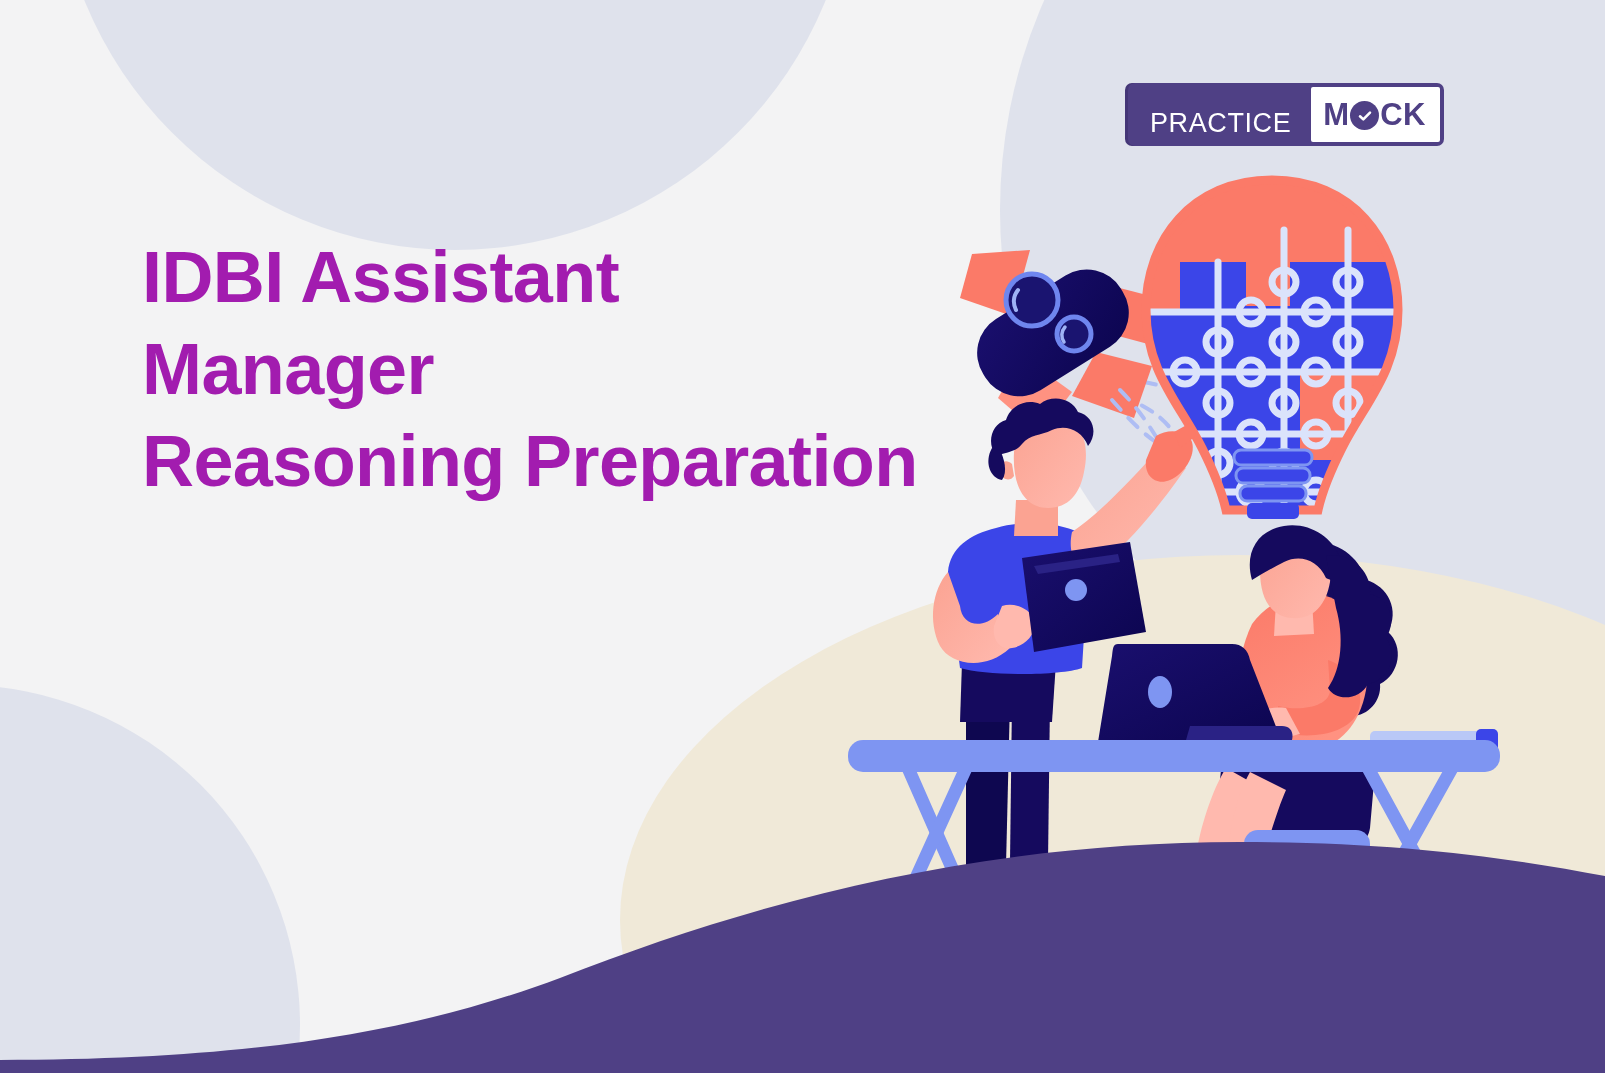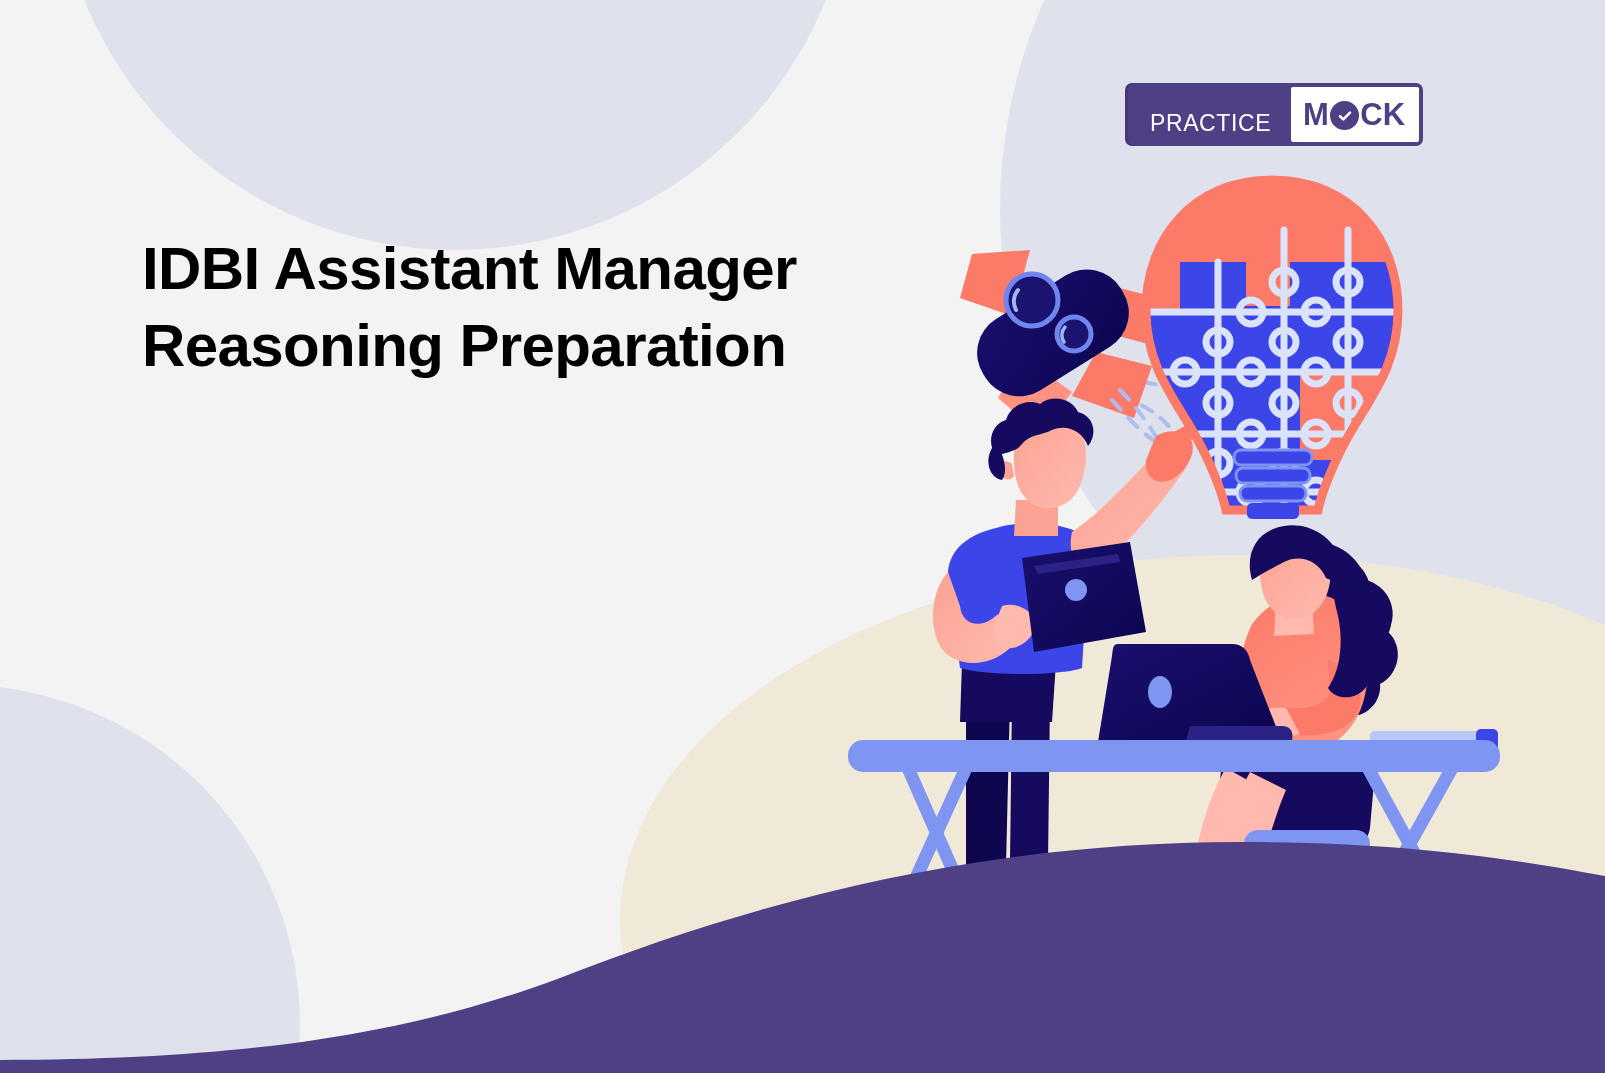--- a/index.html
+++ b/index.html
@@ -10,38 +10,38 @@
   }
   .banner{
     position:relative;width:1605px;height:1073px;overflow:hidden;
     background:#f3f3f4;
   }
   .svg-layer{position:absolute;top:0;left:0;}
 
   
   .headline{
     position:absolute;left:142px;top:231px;width:780px;
-    font-size:60px;font-weight:bold;line-height:1.28;
+    font-size:72px;font-weight:bold;line-height:1.28;
     letter-spacing:-0.6px;
-    color:#000000;
+    color:#a21caf;
     white-space:pre-line;
   }
 
   
   .logo{
     position:absolute;left:1128px;top:83px;
     height:63px;display:flex;align-items:stretch;
     border-radius:7px;overflow:hidden;
     background:#4f4085;
     box-shadow:-3px 0 0 0 #443677;
   }
   .logo-left{
     display:flex;align-items:center;justify-content:center;
     padding:8px 20px 0 22px;
-    color:#ffffff;font-size:23px;font-weight:500;letter-spacing:0.6px;margin-top:9px;
+    color:#ffffff;font-size:27px;font-weight:500;letter-spacing:0.6px;margin-top:9px;
   }
   .logo-right{
     background:#ffffff;
     display:flex;align-items:center;justify-content:center;
     padding:0 14px 0 12px;margin:4px 4px 4px 0;
     border-radius:2px;
     color:#4f4085;font-size:31px;font-weight:bold;letter-spacing:0.2px;
   }
   .mock-word{display:flex;align-items:center;}
   .mock-o{

